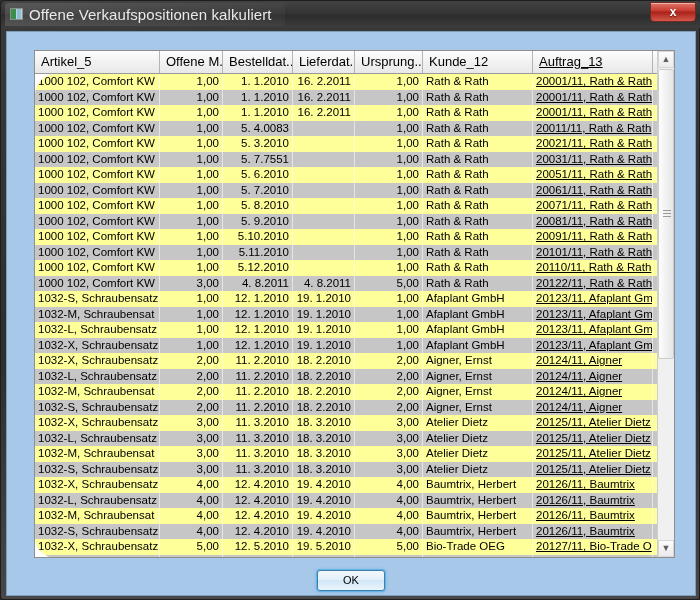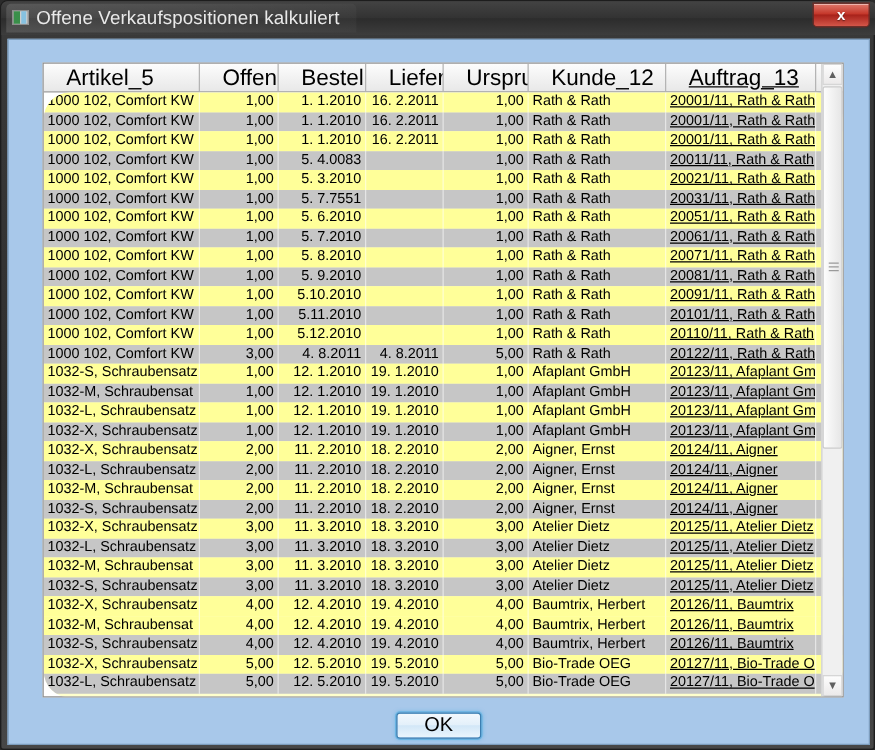--- a/index.html
+++ b/index.html
@@ -118,23 +118,23 @@
     box-sizing: border-box;
     white-space: nowrap;
   }
   .hcell {
     position: relative;
     display: inline-block;
     height: 22px;
     line-height: 22px;
     box-sizing: border-box;
     border-right: 1px solid #b4b4b4;
-    font-size: 18px;
+    font-size: 13px;
     color: #000;
-    padding-left: 18px;
+    padding-left: 6px;
     vertical-align: top;
     overflow: hidden;
   }
   #grid-body {
     position: relative;
     height: 484px;
     overflow: hidden;
     background: #ffffcc;
     border-radius: 21px;
   }
@@ -223,21 +223,21 @@
   }
   #ok-button {
     position: absolute;
     left: 0; top: 0;
     width: 68px; height: 21px;
     box-sizing: border-box;
     border: 1px solid #3c7fb1;
     border-radius: 3px;
     background: linear-gradient(to bottom, #f2f8fd 0%, #e3f0fa 48%, #d2e7f7 50%, #eaf5fd 100%);
     box-shadow: 0 0 0 1px #68b3e2, 0 0 3px 1px rgba(104,179,226,0.7);
-    font-size: 16px;
+    font-size: 11px;
     line-height: 19px;
     text-align: center;
     color: #000;
   }
 </style>
 </head>
 <body>
 
 <div id="window">
 
@@ -275,20 +275,21 @@
           <div class="row even"><div class="cell txt c0">1032-X, Schraubensatz</div><div class="cell num c1">1,00</div><div class="cell num c2">12.  1.2010</div><div class="cell num c3">19.  1.2010</div><div class="cell num c4">1,00</div><div class="cell txt c5">Afaplant GmbH</div><div class="cell txt c6">20123/11, Afaplant Gm</div></div>
           <div class="row odd"><div class="cell txt c0">1032-X, Schraubensatz</div><div class="cell num c1">2,00</div><div class="cell num c2">11.  2.2010</div><div class="cell num c3">18.  2.2010</div><div class="cell num c4">2,00</div><div class="cell txt c5">Aigner, Ernst</div><div class="cell txt c6">20124/11, Aigner</div></div>
           <div class="row even"><div class="cell txt c0">1032-L, Schraubensatz</div><div class="cell num c1">2,00</div><div class="cell num c2">11.  2.2010</div><div class="cell num c3">18.  2.2010</div><div class="cell num c4">2,00</div><div class="cell txt c5">Aigner, Ernst</div><div class="cell txt c6">20124/11, Aigner</div></div>
           <div class="row odd"><div class="cell txt c0">1032-M, Schraubensat</div><div class="cell num c1">2,00</div><div class="cell num c2">11.  2.2010</div><div class="cell num c3">18.  2.2010</div><div class="cell num c4">2,00</div><div class="cell txt c5">Aigner, Ernst</div><div class="cell txt c6">20124/11, Aigner</div></div>
           <div class="row even"><div class="cell txt c0">1032-S, Schraubensatz</div><div class="cell num c1">2,00</div><div class="cell num c2">11.  2.2010</div><div class="cell num c3">18.  2.2010</div><div class="cell num c4">2,00</div><div class="cell txt c5">Aigner, Ernst</div><div class="cell txt c6">20124/11, Aigner</div></div>
           <div class="row odd"><div class="cell txt c0">1032-X, Schraubensatz</div><div class="cell num c1">3,00</div><div class="cell num c2">11.  3.2010</div><div class="cell num c3">18.  3.2010</div><div class="cell num c4">3,00</div><div class="cell txt c5">Atelier Dietz</div><div class="cell txt c6">20125/11, Atelier Dietz</div></div>
           <div class="row even"><div class="cell txt c0">1032-L, Schraubensatz</div><div class="cell num c1">3,00</div><div class="cell num c2">11.  3.2010</div><div class="cell num c3">18.  3.2010</div><div class="cell num c4">3,00</div><div class="cell txt c5">Atelier Dietz</div><div class="cell txt c6">20125/11, Atelier Dietz</div></div>
           <div class="row odd"><div class="cell txt c0">1032-M, Schraubensat</div><div class="cell num c1">3,00</div><div class="cell num c2">11.  3.2010</div><div class="cell num c3">18.  3.2010</div><div class="cell num c4">3,00</div><div class="cell txt c5">Atelier Dietz</div><div class="cell txt c6">20125/11, Atelier Dietz</div></div>
           <div class="row even"><div class="cell txt c0">1032-S, Schraubensatz</div><div class="cell num c1">3,00</div><div class="cell num c2">11.  3.2010</div><div class="cell num c3">18.  3.2010</div><div class="cell num c4">3,00</div><div class="cell txt c5">Atelier Dietz</div><div class="cell txt c6">20125/11, Atelier Dietz</div></div>
           <div class="row odd"><div class="cell txt c0">1032-X, Schraubensatz</div><div class="cell num c1">4,00</div><div class="cell num c2">12.  4.2010</div><div class="cell num c3">19.  4.2010</div><div class="cell num c4">4,00</div><div class="cell txt c5">Baumtrix, Herbert</div><div class="cell txt c6">20126/11, Baumtrix</div></div>
+          <div class="row even"><div class="cell txt c0">1032-L, Schraubensatz</div><div class="cell num c1">4,00</div><div class="cell num c2">12.  4.2010</div><div class="cell num c3">19.  4.2010</div><div class="cell num c4">4,00</div><div class="cell txt c5">Baumtrix, Herbert</div><div class="cell txt c6">20126/11, Baumtrix</div></div>
           <div class="row odd"><div class="cell txt c0">1032-M, Schraubensat</div><div class="cell num c1">4,00</div><div class="cell num c2">12.  4.2010</div><div class="cell num c3">19.  4.2010</div><div class="cell num c4">4,00</div><div class="cell txt c5">Baumtrix, Herbert</div><div class="cell txt c6">20126/11, Baumtrix</div></div>
           <div class="row even"><div class="cell txt c0">1032-S, Schraubensatz</div><div class="cell num c1">4,00</div><div class="cell num c2">12.  4.2010</div><div class="cell num c3">19.  4.2010</div><div class="cell num c4">4,00</div><div class="cell txt c5">Baumtrix, Herbert</div><div class="cell txt c6">20126/11, Baumtrix</div></div>
           <div class="row odd"><div class="cell txt c0">1032-X, Schraubensatz</div><div class="cell num c1">5,00</div><div class="cell num c2">12.  5.2010</div><div class="cell num c3">19.  5.2010</div><div class="cell num c4">5,00</div><div class="cell txt c5">Bio-Trade OEG</div><div class="cell txt c6">20127/11, Bio-Trade O</div></div>
           <div class="row even"><div class="cell txt c0">1032-L, Schraubensatz</div><div class="cell num c1">5,00</div><div class="cell num c2">12.  5.2010</div><div class="cell num c3">19.  5.2010</div><div class="cell num c4">5,00</div><div class="cell txt c5">Bio-Trade OEG</div><div class="cell txt c6">20127/11, Bio-Trade O</div></div>
         </div>
 
       <div id="vscroll">
         <div class="sb-arrow" id="sb-up">
           <span>▲</span>
         </div>

